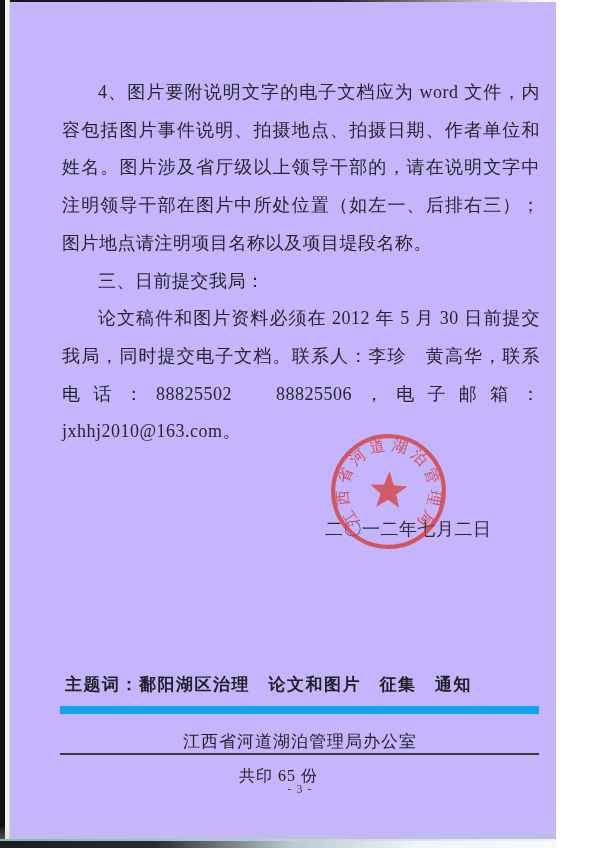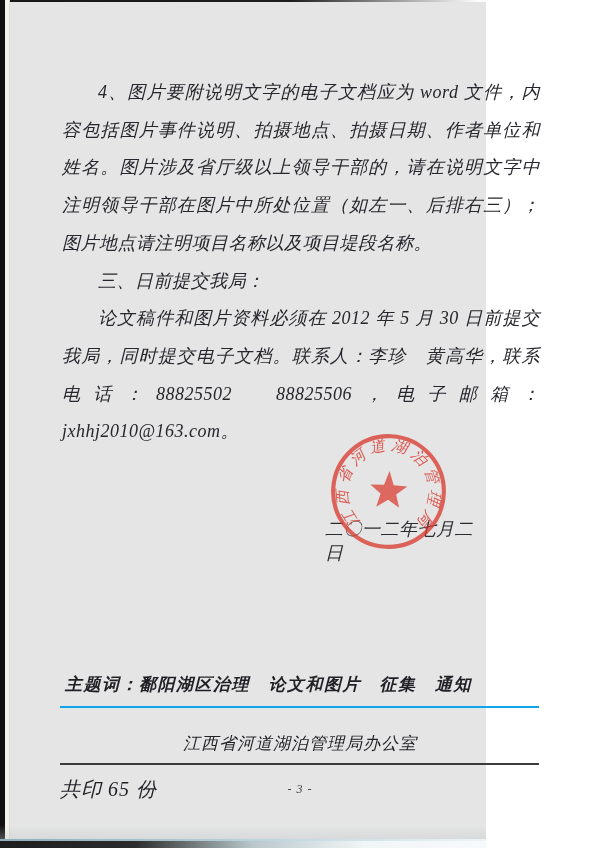--- a/index.html
+++ b/index.html
@@ -6,24 +6,23 @@
     margin: 0;
     padding: 0;
     width: 600px;
     height: 848px;
     overflow: hidden;
     background: #ffffff;
     font-family: "Liberation Serif", "DejaVu Serif", serif;
   }
   .scan {
     position: relative;
-    width: 486px;
+    width: 556px;
     height: 848px;
-    background: #e5e5e5;
-    font-style: italic;
+    background: #c4b5fd;
   }
   
   .edge-top {
     position: absolute; top: 0; left: 0; right: 0; height: 2px;
     background: linear-gradient(to right, #161616, #1e1e1e 60%, #fcfcfa 98%);
   }
   .edge-left {
     position: absolute; top: 0; bottom: 0; left: 0; width: 5px;
     background: #101010;
   }
@@ -85,39 +84,39 @@
     position: absolute;
     top: 671px; left: 60px; width: 479px;
     color: #1f1f24;
   }
   .keywords {
     font-family: "Liberation Sans", "DejaVu Sans", sans-serif;
     font-weight: bold;
     font-size: 17px;
     letter-spacing: 1.5px;
     padding: 2px 0 10px 5px;
-    border-bottom: 2px solid #0ea5e9;
+    border-bottom: 8px solid #0ea5e9;
     white-space: nowrap;
   }
   .issuer-row {
     display: flex;
-    justify-content: center;
+    justify-content: flex-end;
     align-items: center;
     height: 39px;
     border-bottom: 2px solid #3b3b3b;
     font-size: 17px;
     letter-spacing: 1px;
-    padding: 16px 17px 0 18px;
+    padding: 0 17px 0 18px;
     white-space: nowrap;
     flex-direction: column;
   }
   .copies {
-    text-align: left;
+    text-align: center;
     padding: 11px 42px 0 0;
-    font-size: 20px;
+    font-size: 16px;
     letter-spacing: 1px;
   }
   .page-num {
     position: absolute;
     top: 782px; left: 0; width: 600px;
     text-align: center;
     font-size: 12px;
     letter-spacing: 1px;
     color: #3f3f45;
   }

